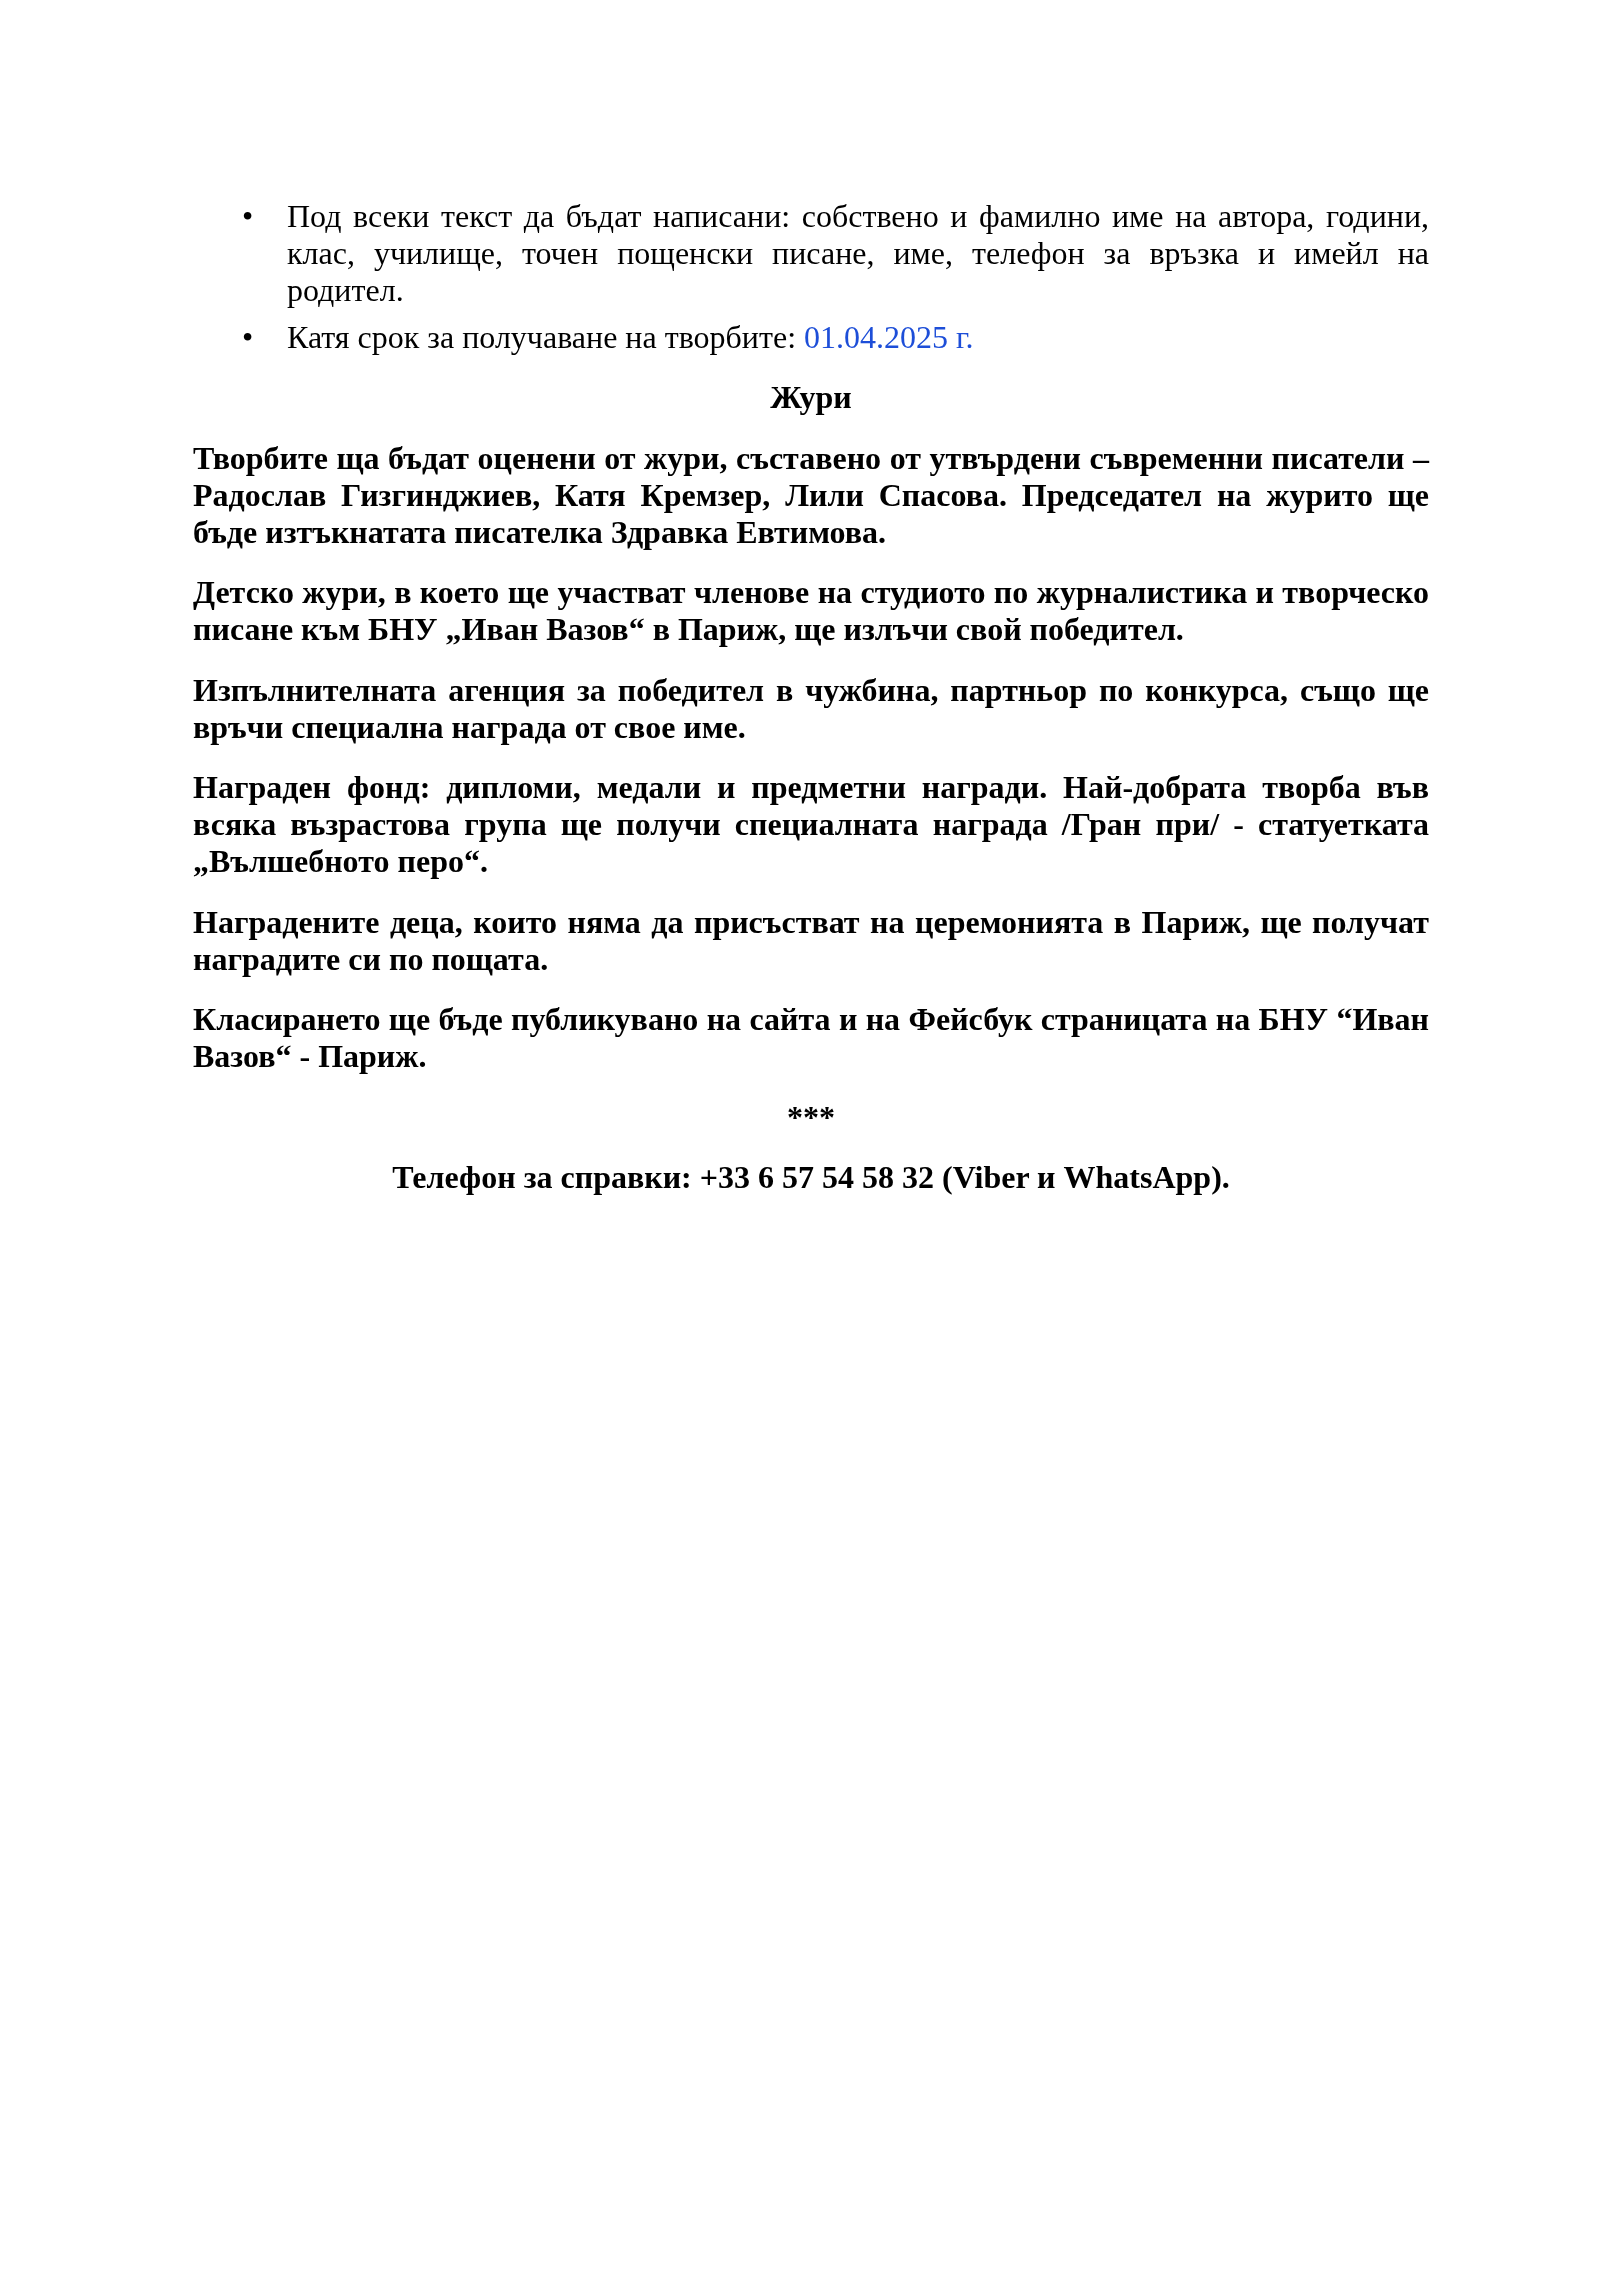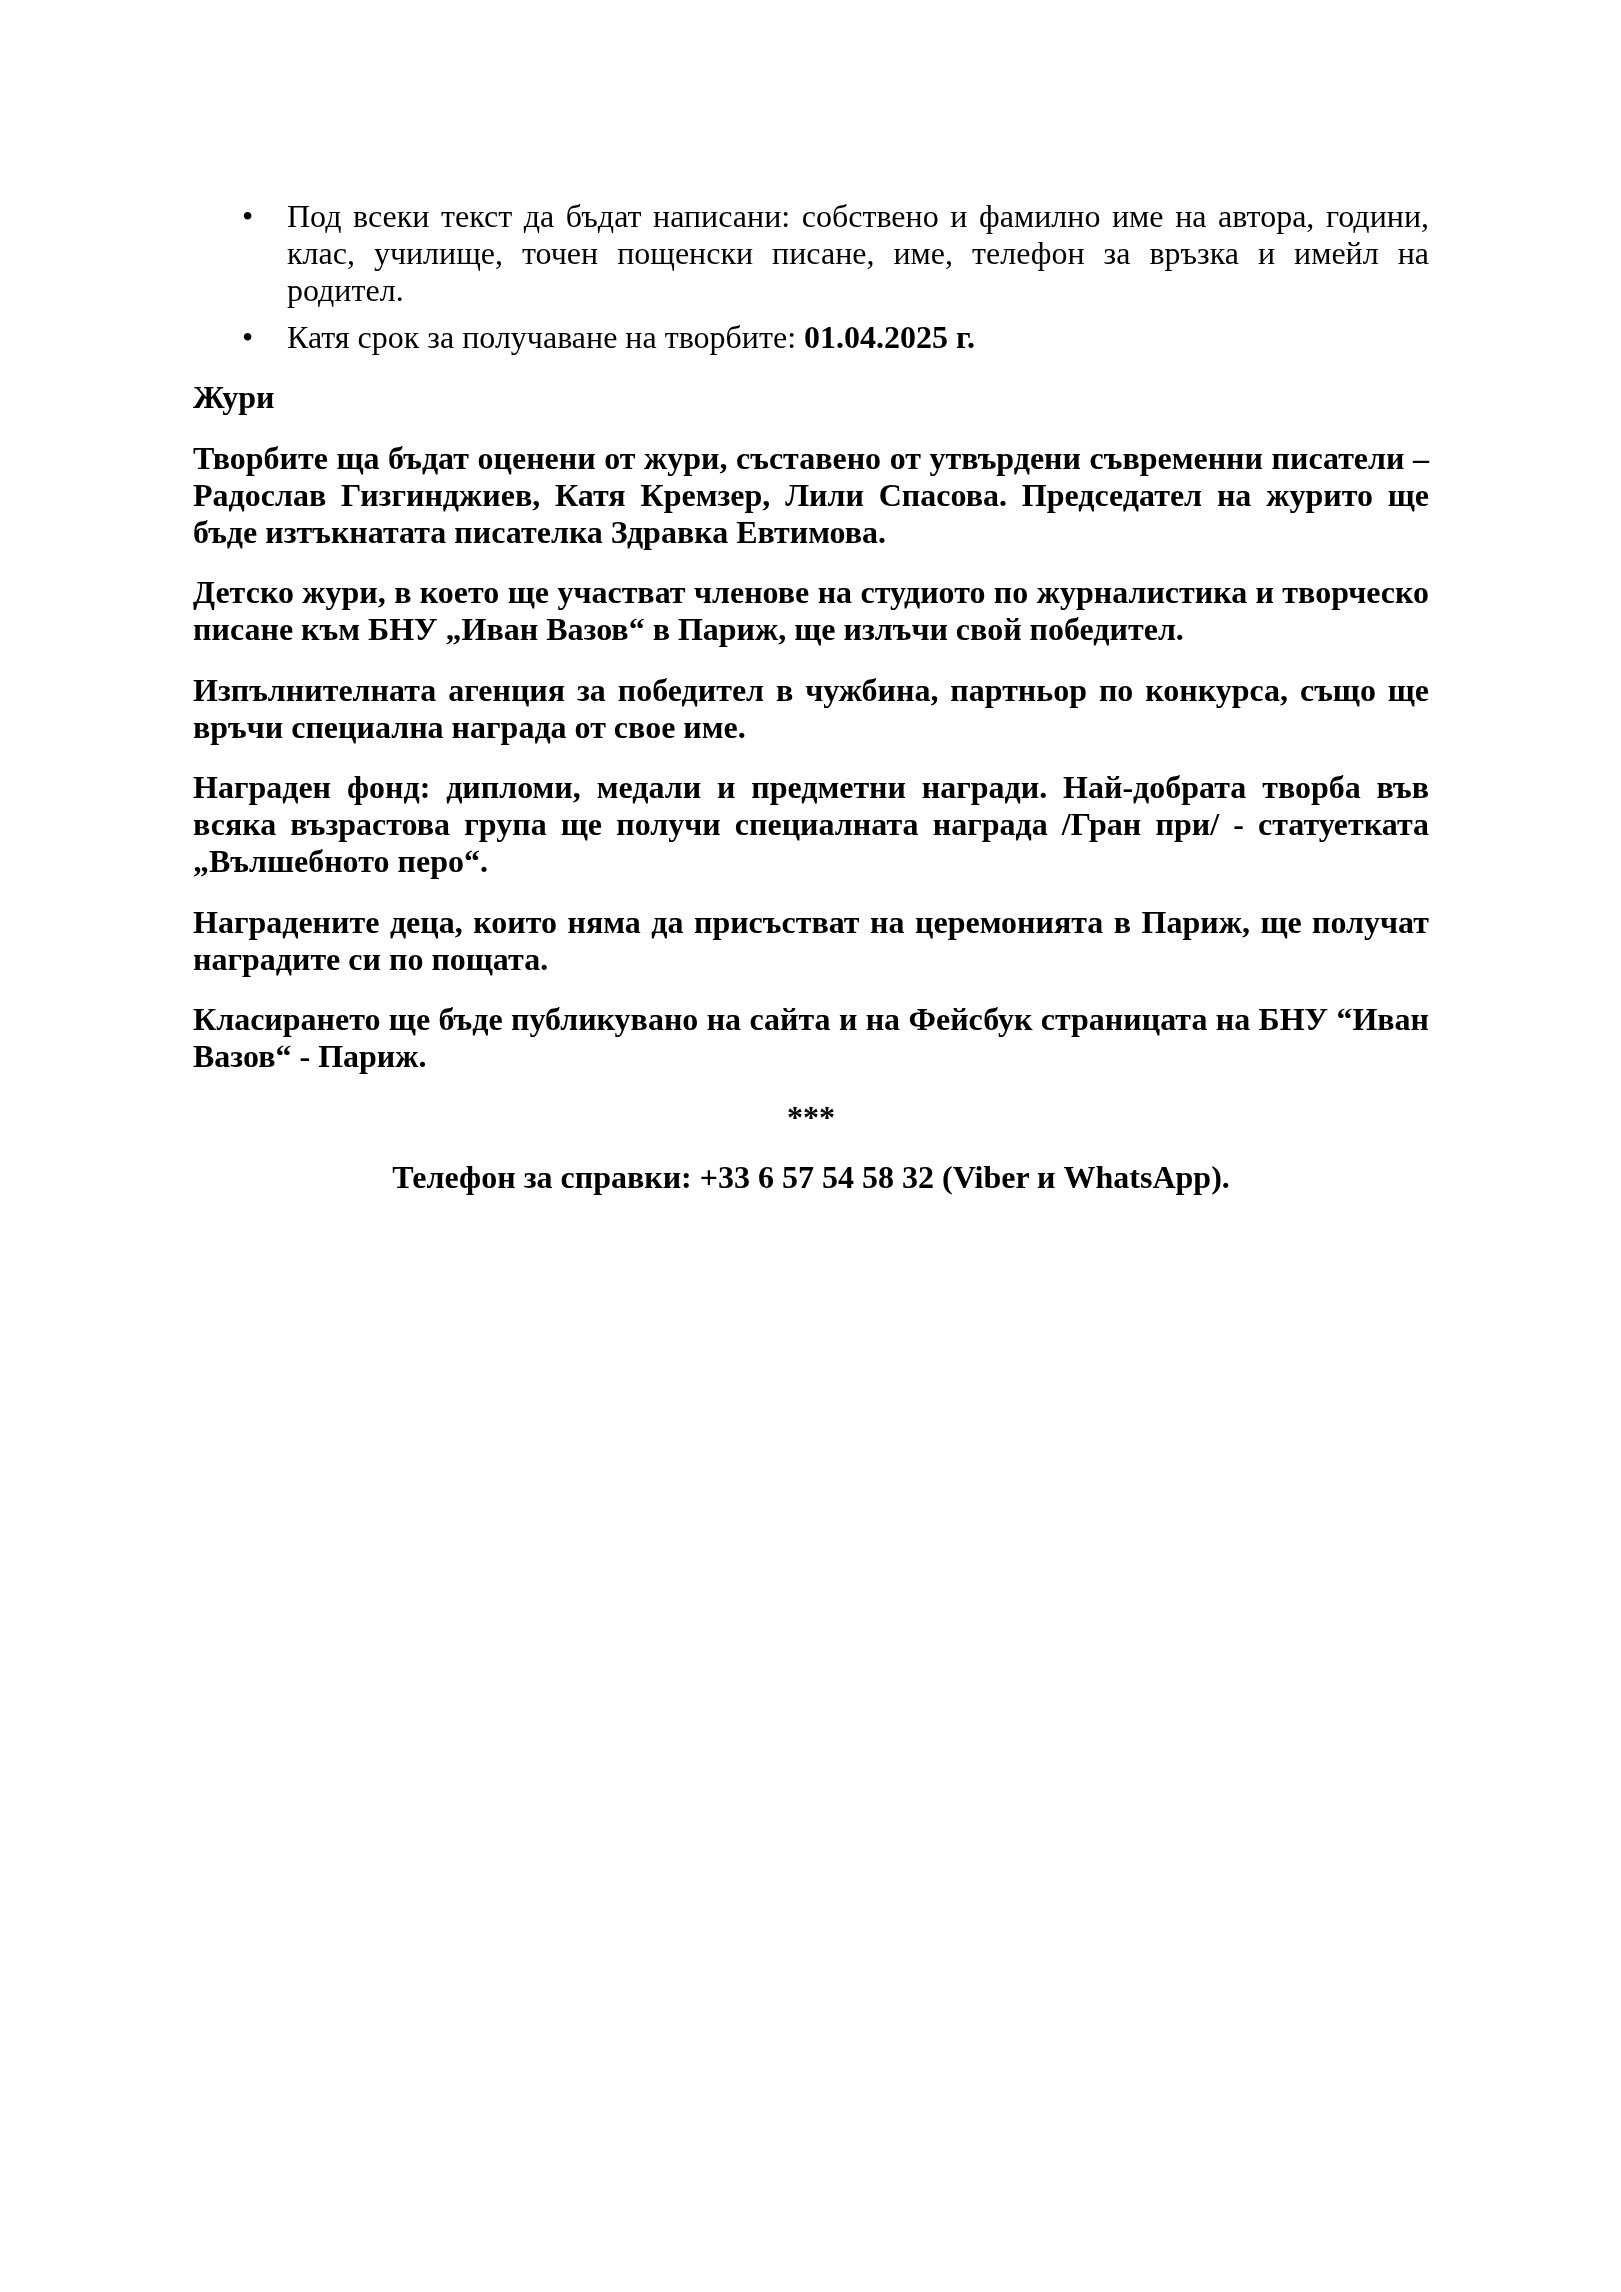--- a/index.html
+++ b/index.html
@@ -23,40 +23,40 @@
   p {
     margin: 0 0 23.5px 0;
     text-align: justify;
     font-weight: bold;
   }
   h2 {
     font-size: 32px;
     line-height: 37px;
     font-weight: bold;
     margin: 13.7px 0 23.5px 0;
-    text-align: left;
+    text-align: center;
   }
   ul.bullets {
     list-style: none;
     margin: 0 0 23.5px 0;
     padding: 0 0 0 94px;
   }
   ul.bullets li {
     position: relative;
     text-align: justify;
     margin: 0 0 9.8px 0;
   }
   .marker {
     position: absolute;
     left: -45px;
     top: 0;
   }
   .deadline {
-    color: #000000;
-    font-weight: bold;
+    color: #1d4ed8;
+    font-weight: normal;
   }
   .center {
     text-align: center;
   }
 </style>
 </head>
 <body>
 
 <div class="page">
 

